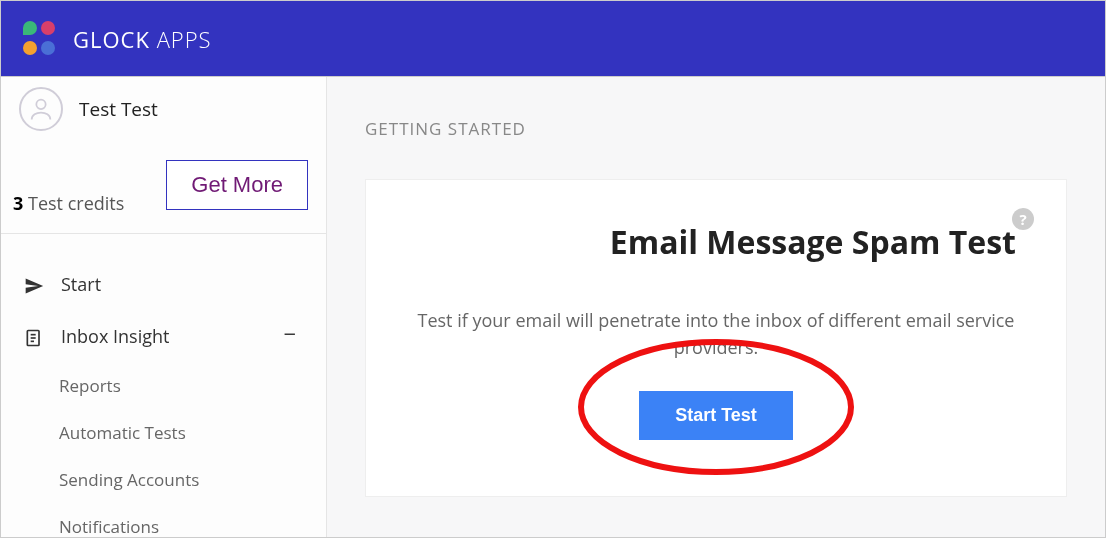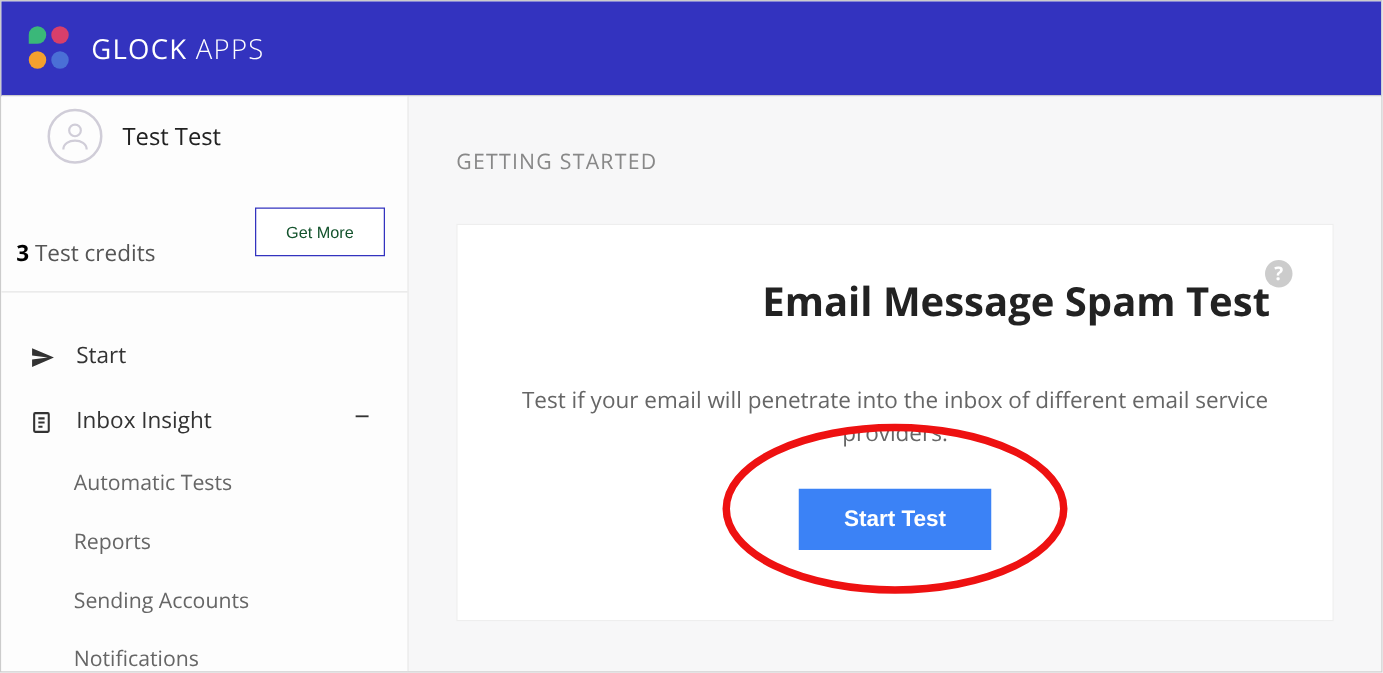--- a/index.html
+++ b/index.html
@@ -58,21 +58,20 @@
       background: #fdfdfd;
       border-right: 1px solid #e5e5e5;
       display: flex;
       flex-direction: column;
     }
     .user-section {
       display: flex;
       align-items: center;
       padding: 10px 18px 0;
       gap: 16px;
-      margin-left: 19px;
     }
     .avatar {
       width: 44px;
       height: 44px;
       border-radius: 50%;
       border: 2px solid #d0cdd8;
       display: flex;
       align-items: center;
       justify-content: center;
     }
@@ -95,24 +94,24 @@
       font-size: 18px;
       color: #555;
       margin-top: 36px;
     }
     .credits-text b {
       color: #000;
       font-weight: 700;
     }
     .get-more-btn {
       border: 1px solid #3333BF;
-      color: #14532d;
+      color: #701a75;
       background: white;
       padding: 11px 24px;
-      font-size: 13px;
+      font-size: 22px;
       cursor: pointer;
       font-weight: 500;
     }
     .nav {
       padding: 24px 0;
     }
     .nav-item {
       display: flex;
       align-items: flex-end;
       padding: 14px 18px;
@@ -271,22 +270,22 @@
             <line x1="8" y1="8" x2="14" y2="8"></line>
             <line x1="8" y1="12" x2="14" y2="12"></line>
             <line x1="8" y1="16" x2="12" y2="16"></line>
           </svg>
         </span>
         <span class="nav-label">Inbox Insight</span>
         <span class="nav-toggle">−</span>
       </div>
 
       <div class="nav-sub">
+        <div class="nav-sub-item">Reports</div>
         <div class="nav-sub-item">Automatic Tests</div>
-        <div class="nav-sub-item">Reports</div>
         <div class="nav-sub-item">Sending Accounts</div>
         <div class="nav-sub-item">Notifications</div>
       </div>
     </div>
   </div>
 
   <div class="main">
     <div class="section-title">GETTING STARTED</div>
 
     <div class="card">

